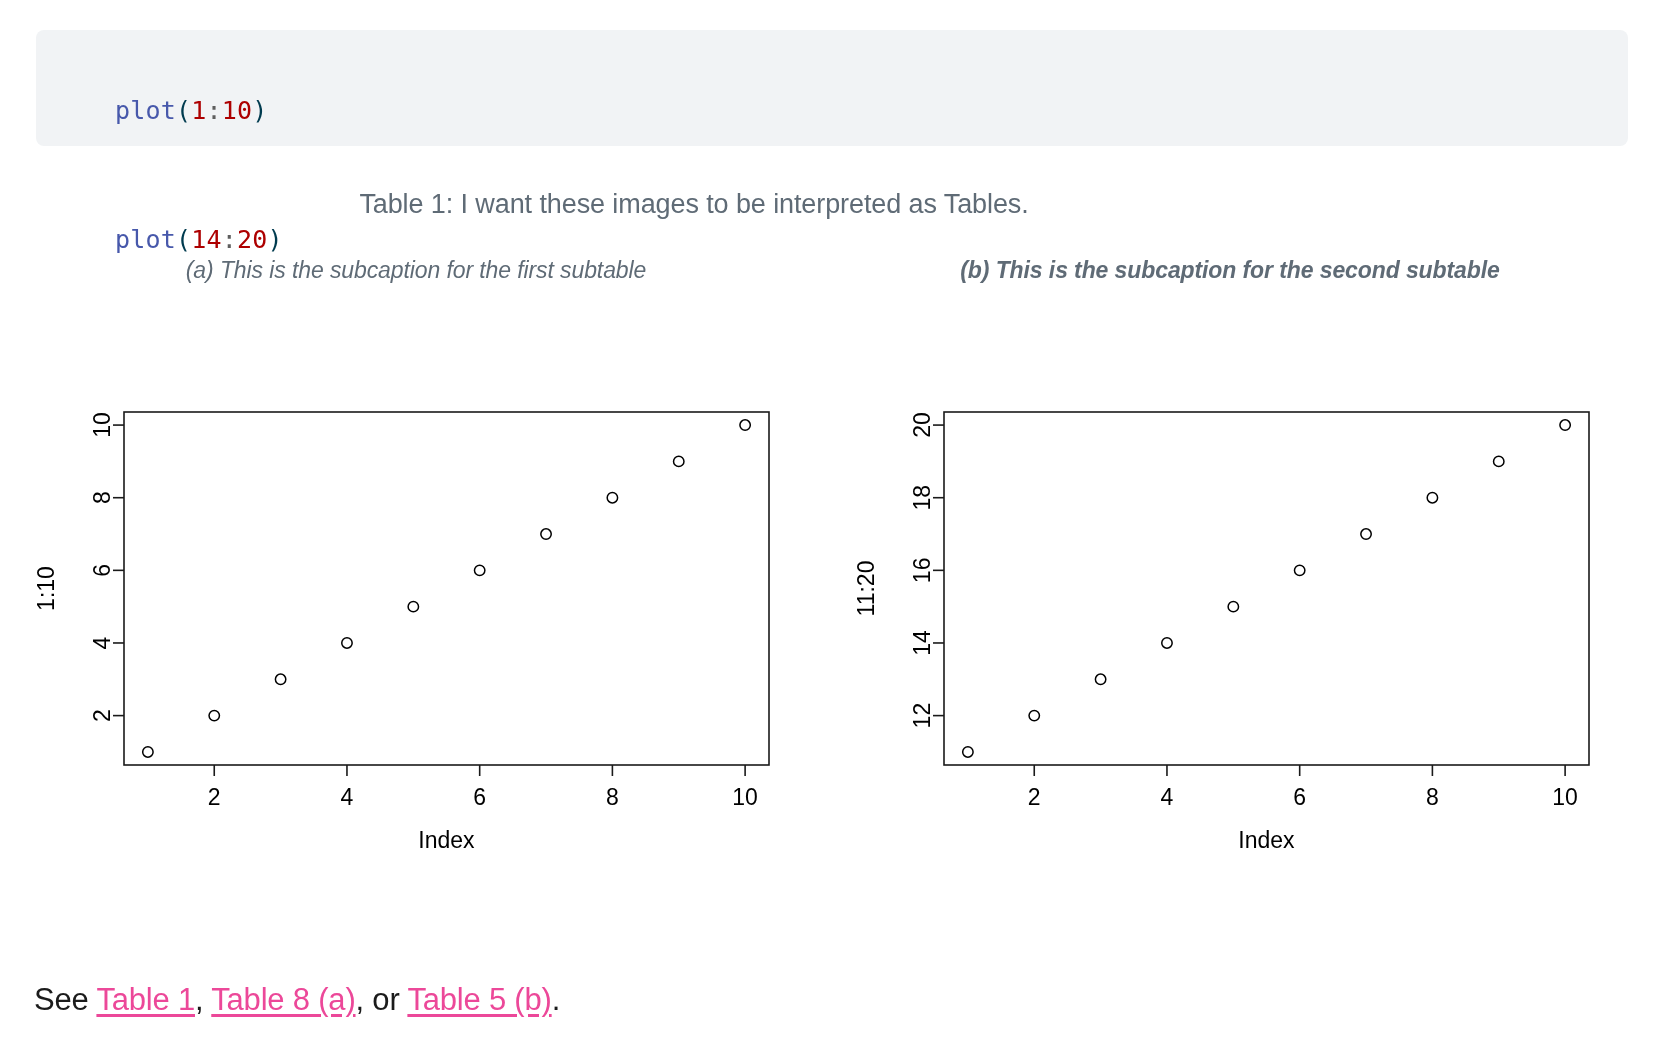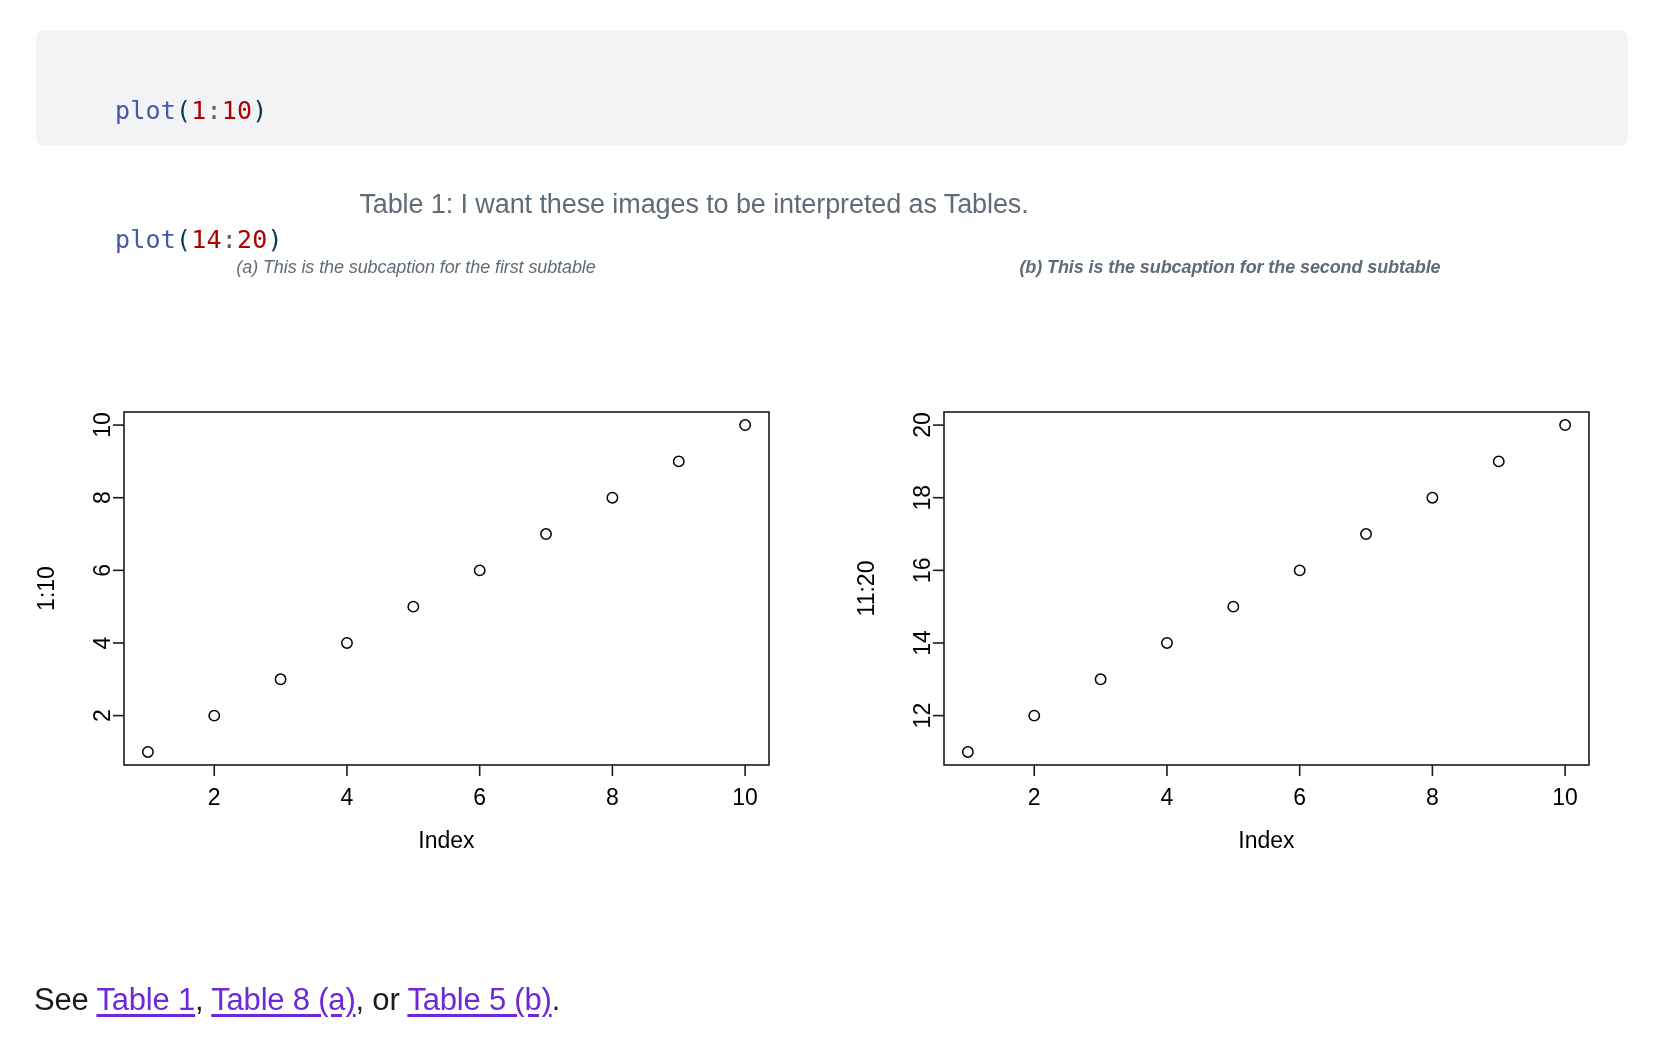--- a/index.html
+++ b/index.html
@@ -48,21 +48,21 @@
     text-align: center;
     font-size: 27px;
     color: #5f6b76;
     letter-spacing: -0.1px;
   }
 
   
   .subcaption {
     position: absolute;
     top: 257px;
-    font-size: 18px;
+    font-size: 23px;
     font-style: italic;
     color: #5f6b76;
     text-align: center;
     letter-spacing: -0.1px;
   }
   #subcaption-a { left: 36px;  width: 760px; }
   #subcaption-b { left: 830px; width: 800px; font-weight: bold; }
 
   
   .figure-panel {
@@ -81,21 +81,21 @@
     left: 34px;
     top: 1000px;
     transform: translateY(-50%);
     font-size: 31px;
     color: #1b1b1b;
     letter-spacing: -0.2px;
     white-space: nowrap;
   }
   #see-line a,
   #see-line .xref {
-    color: #6d28d9;
+    color: #ec4899;
     text-decoration: underline;
     text-underline-offset: 4px;
     cursor: pointer;
   }
 </style>
 </head>
 <body>
 
 <div id="code-block">
   <div class="code-line">

